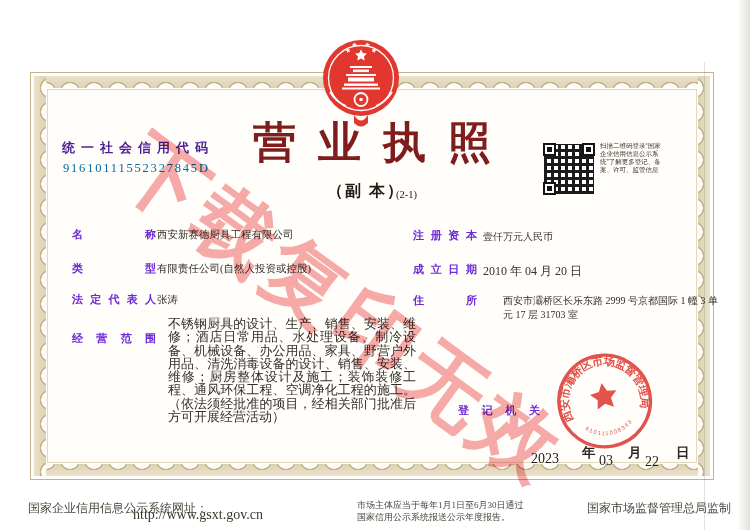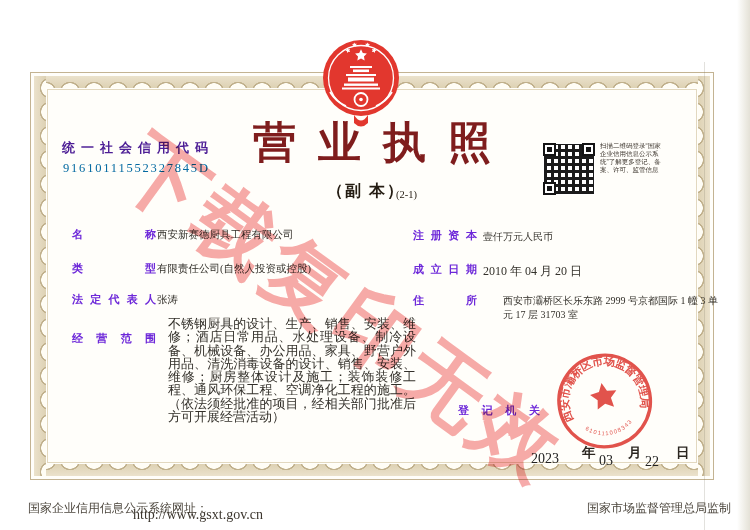--- a/index.html
+++ b/index.html
@@ -194,14 +194,16 @@
       <textPath href="#numPath" startOffset="1" textLength="54" lengthAdjust="spacing">6101110083438</textPath>
     </text>
   </svg>
 </div>
 
 <div class="abs watermark">下载复印无效</div>
 
 <div class="abs foot foot-left">国家企业信用信息公示系统网址：</div>
 <div class="abs foot foot-url">http://www.gsxt.gov.cn</div>
 <div class="abs foot foot-mid">
+  <div>市场主体应当于每年1月1日至6月30日通过</div>
+  <div>国家信用公示系统报送公示年度报告。</div>
 </div>
 <div class="abs foot foot-right">国家市场监督管理总局监制</div>
 
 </body></html>

